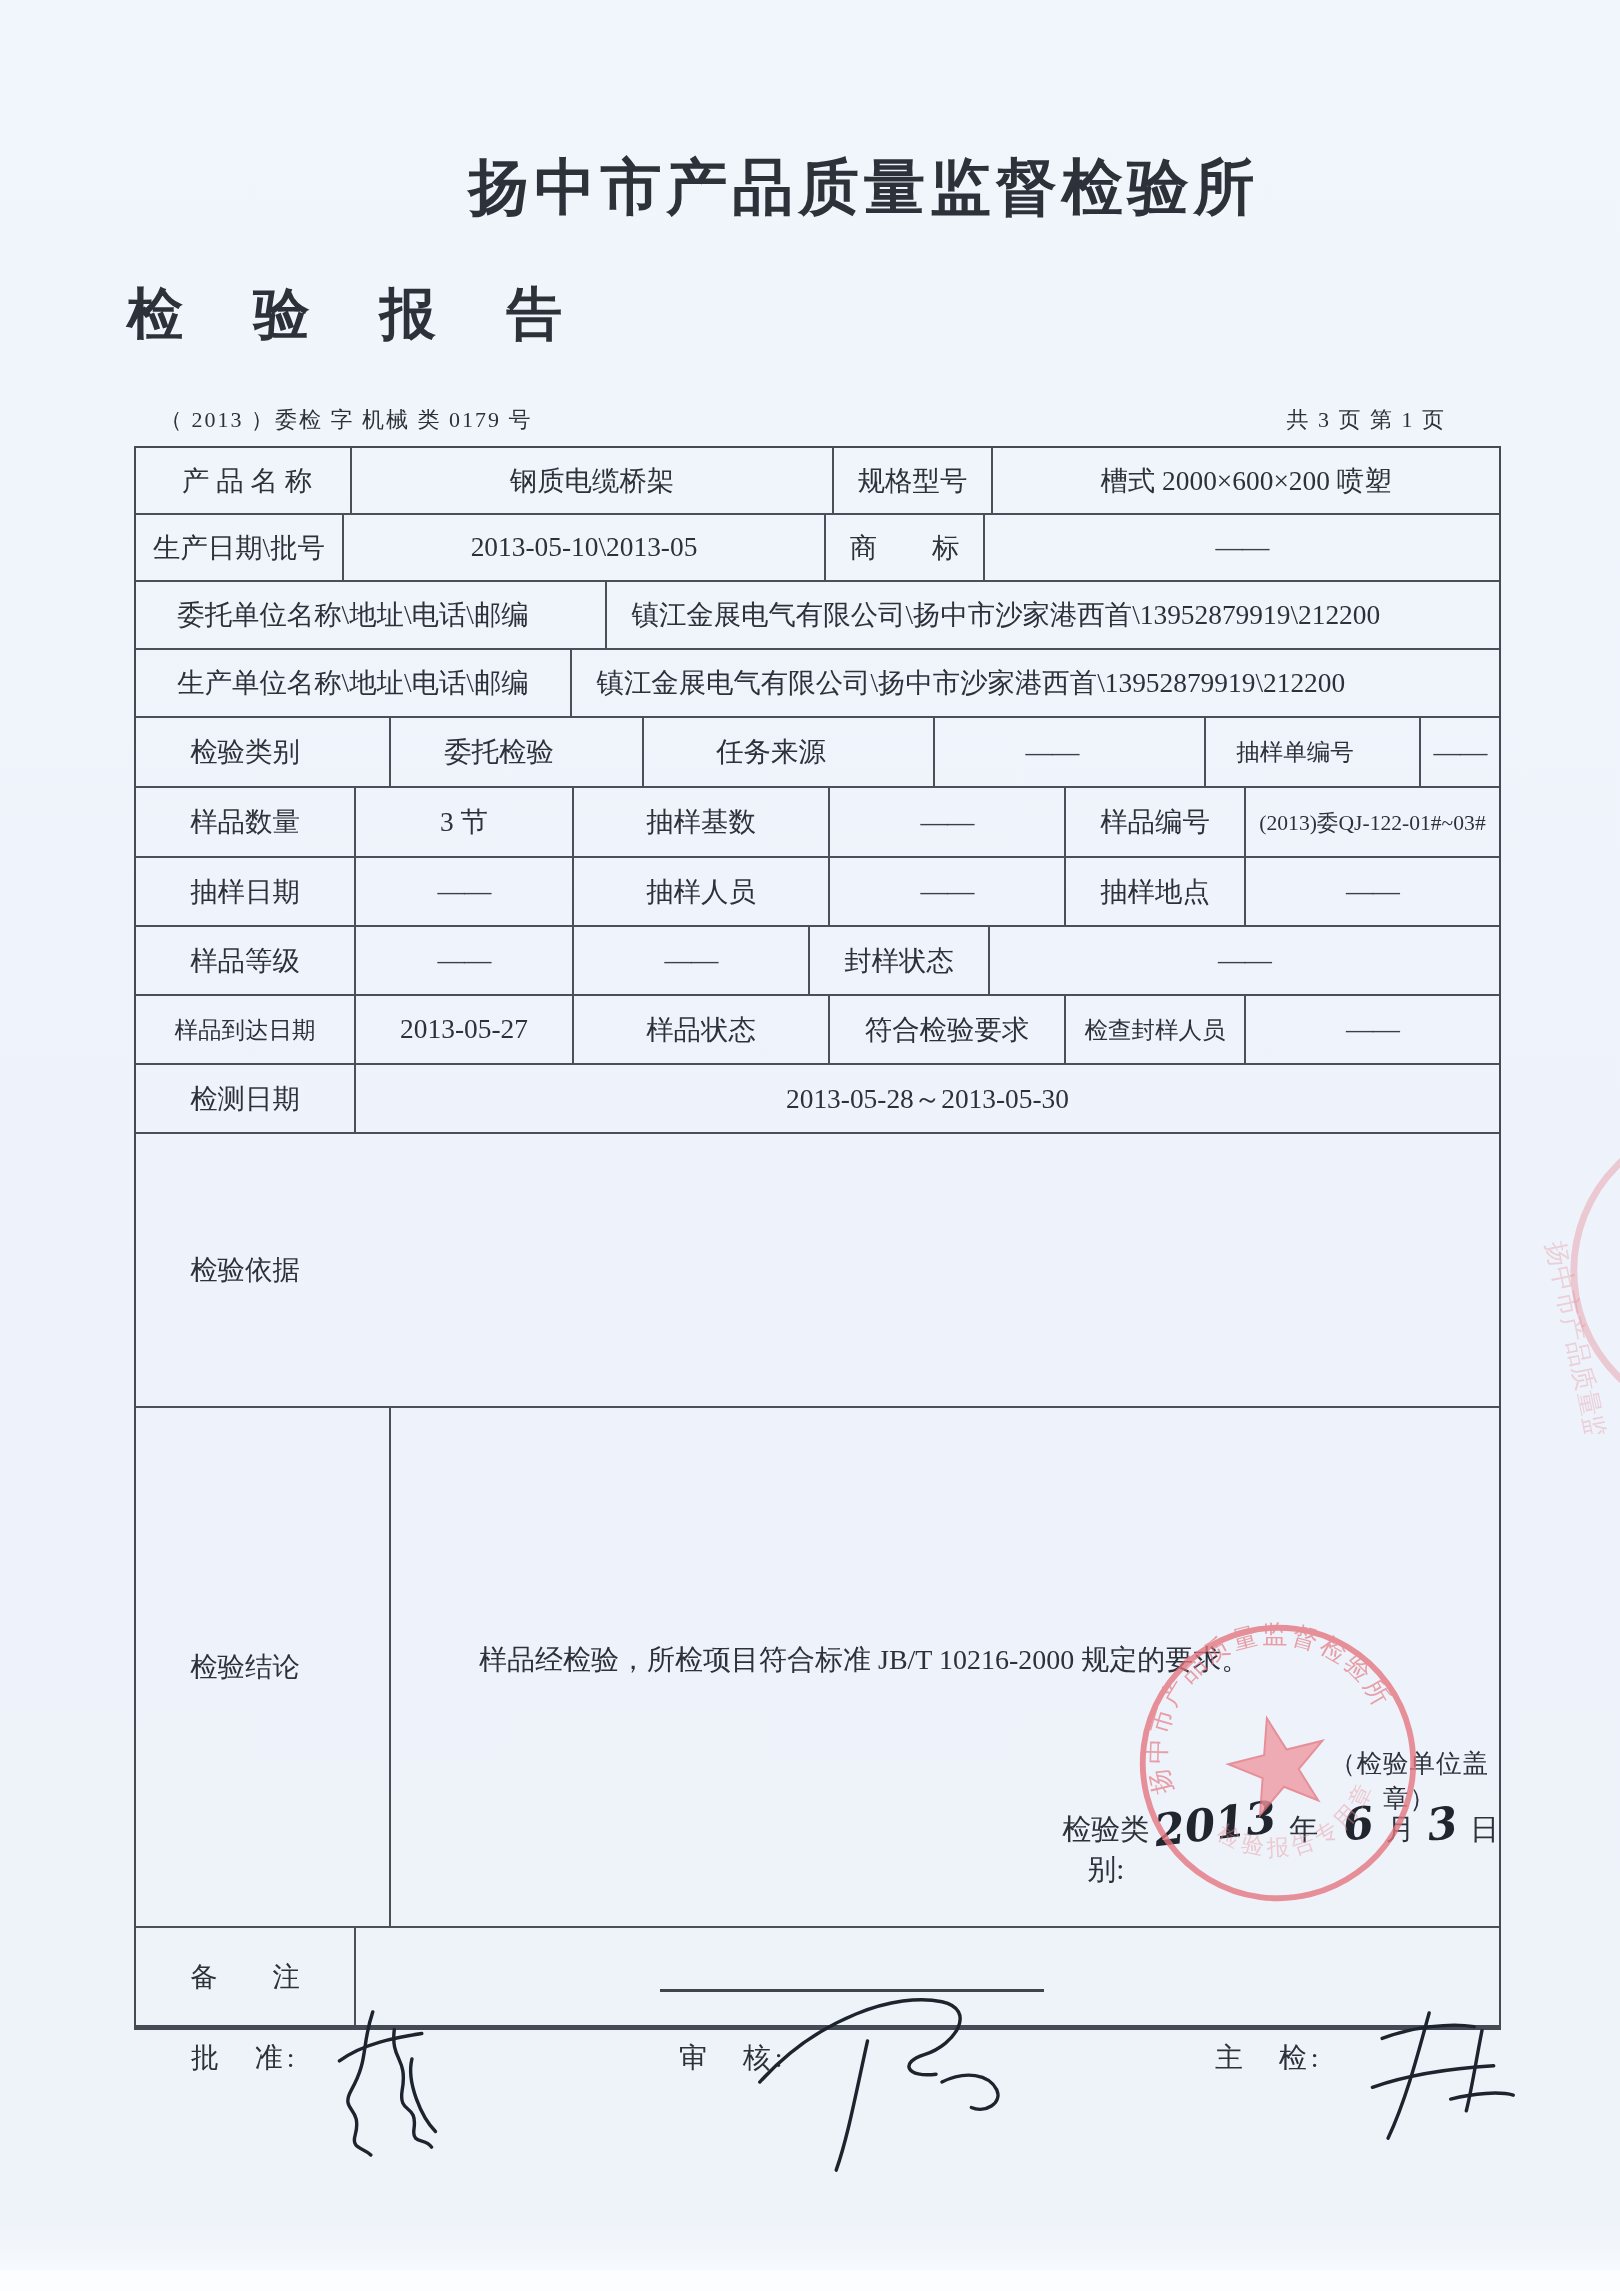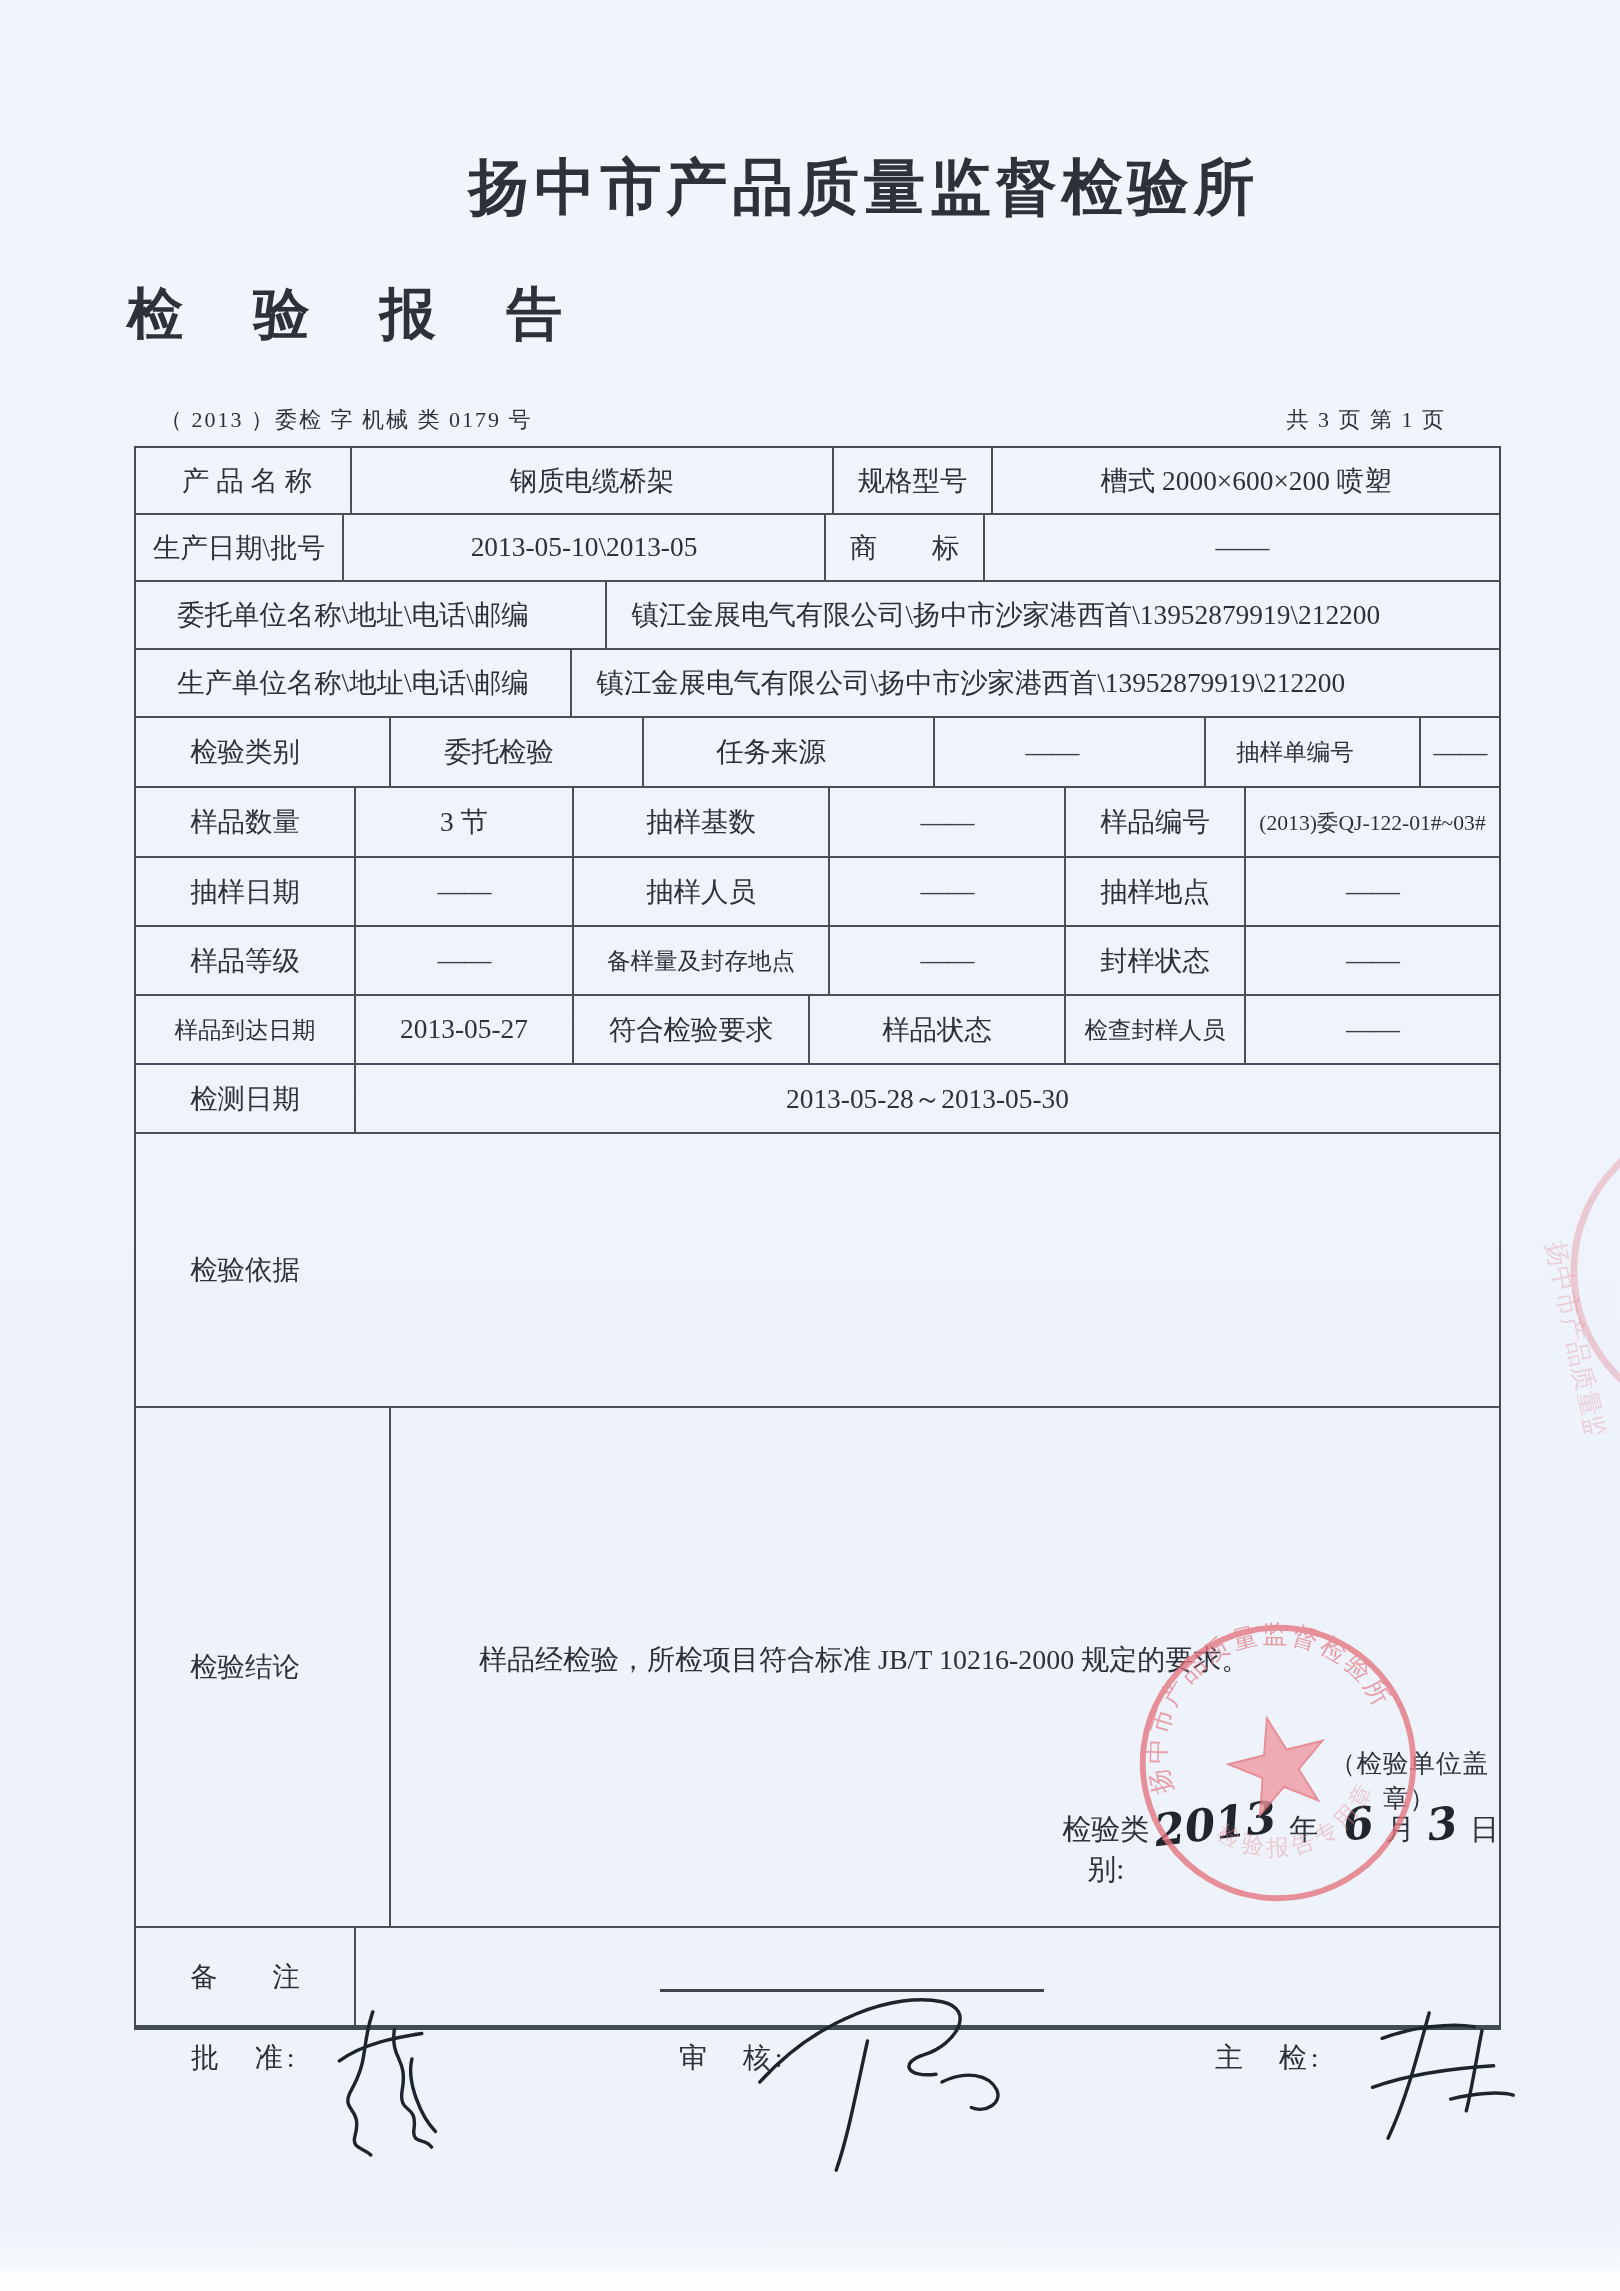--- a/index.html
+++ b/index.html
@@ -140,31 +140,30 @@
       <div class="td wc2 dash">——</div>
       <div class="td wc3">抽样人员</div>
       <div class="td wc4 dash">——</div>
       <div class="td wc5">抽样地点</div>
       <div class="td wc6 dash">——</div>
     </div>
 
     <div class="tr" style="height:69px">
       <div class="td nol wc1">样品等级</div>
       <div class="td wc2 dash">——</div>
-      <div class="td wc3 small">备样量及封存地点</div>
       <div class="td wc4 dash">——</div>
       <div class="td wc5">封样状态</div>
       <div class="td wc6 dash">——</div>
     </div>
 
     <div class="tr" style="height:69px">
       <div class="td nol wc1 small">样品到达日期</div>
       <div class="td wc2">2013-05-27</div>
+      <div class="td wc3">样品状态</div>
       <div class="td wc4">符合检验要求</div>
-      <div class="td wc3">样品状态</div>
       <div class="td wc5 small">检查封样人员</div>
       <div class="td wc6 dash">——</div>
     </div>
 
     <div class="tr" style="height:69px">
       <div class="td nol wd1">检测日期</div>
       <div class="td wd2">2013-05-28～2013-05-30</div>
     </div>
 
     <div class="tr heavy" style="height:274px">

